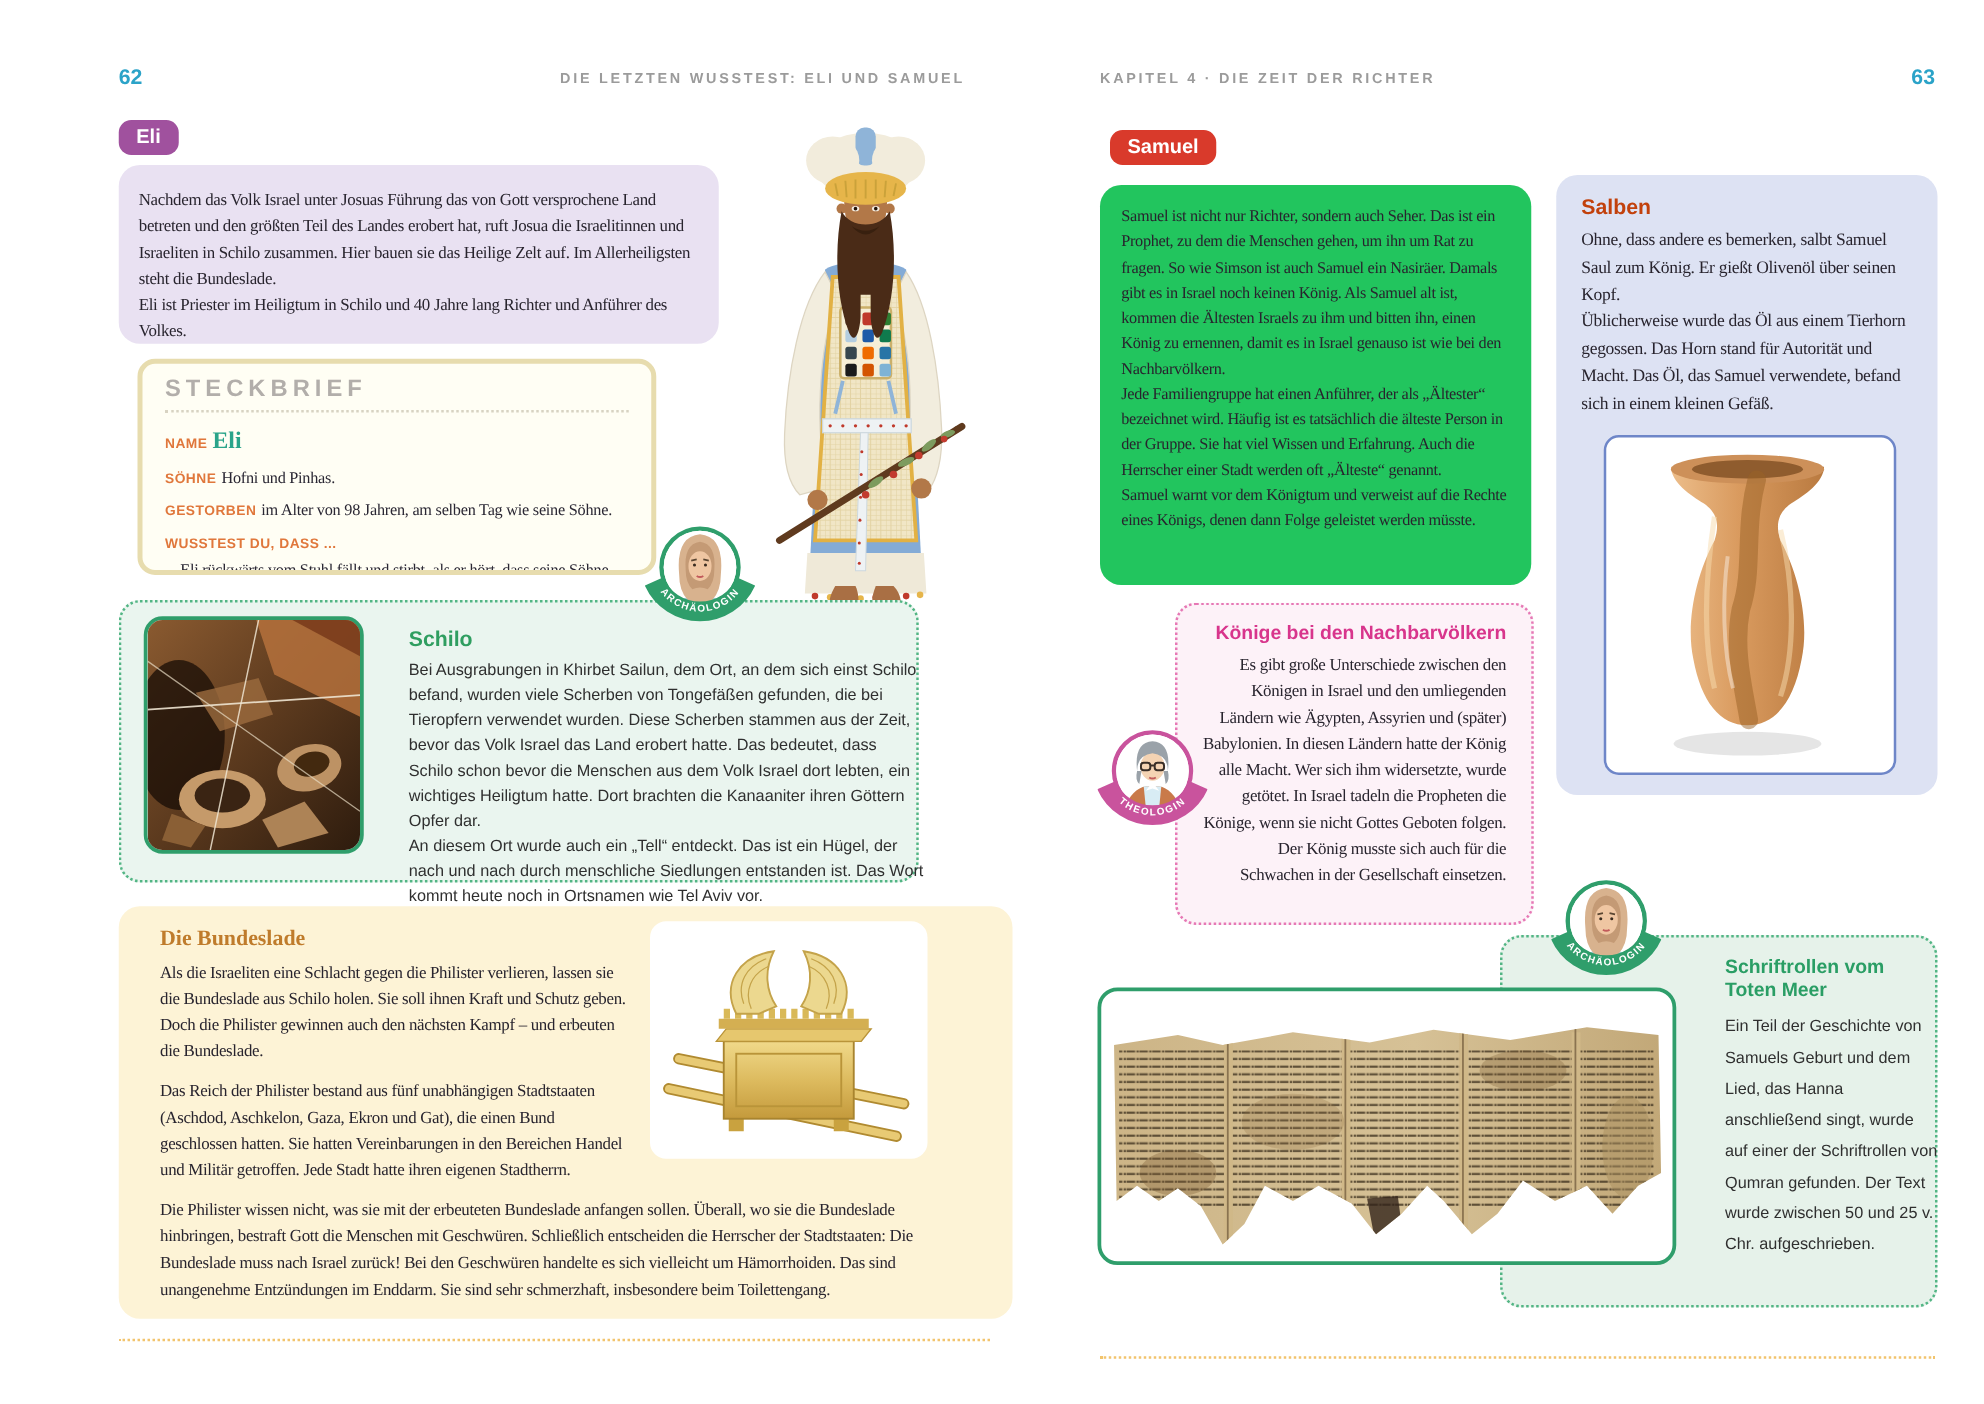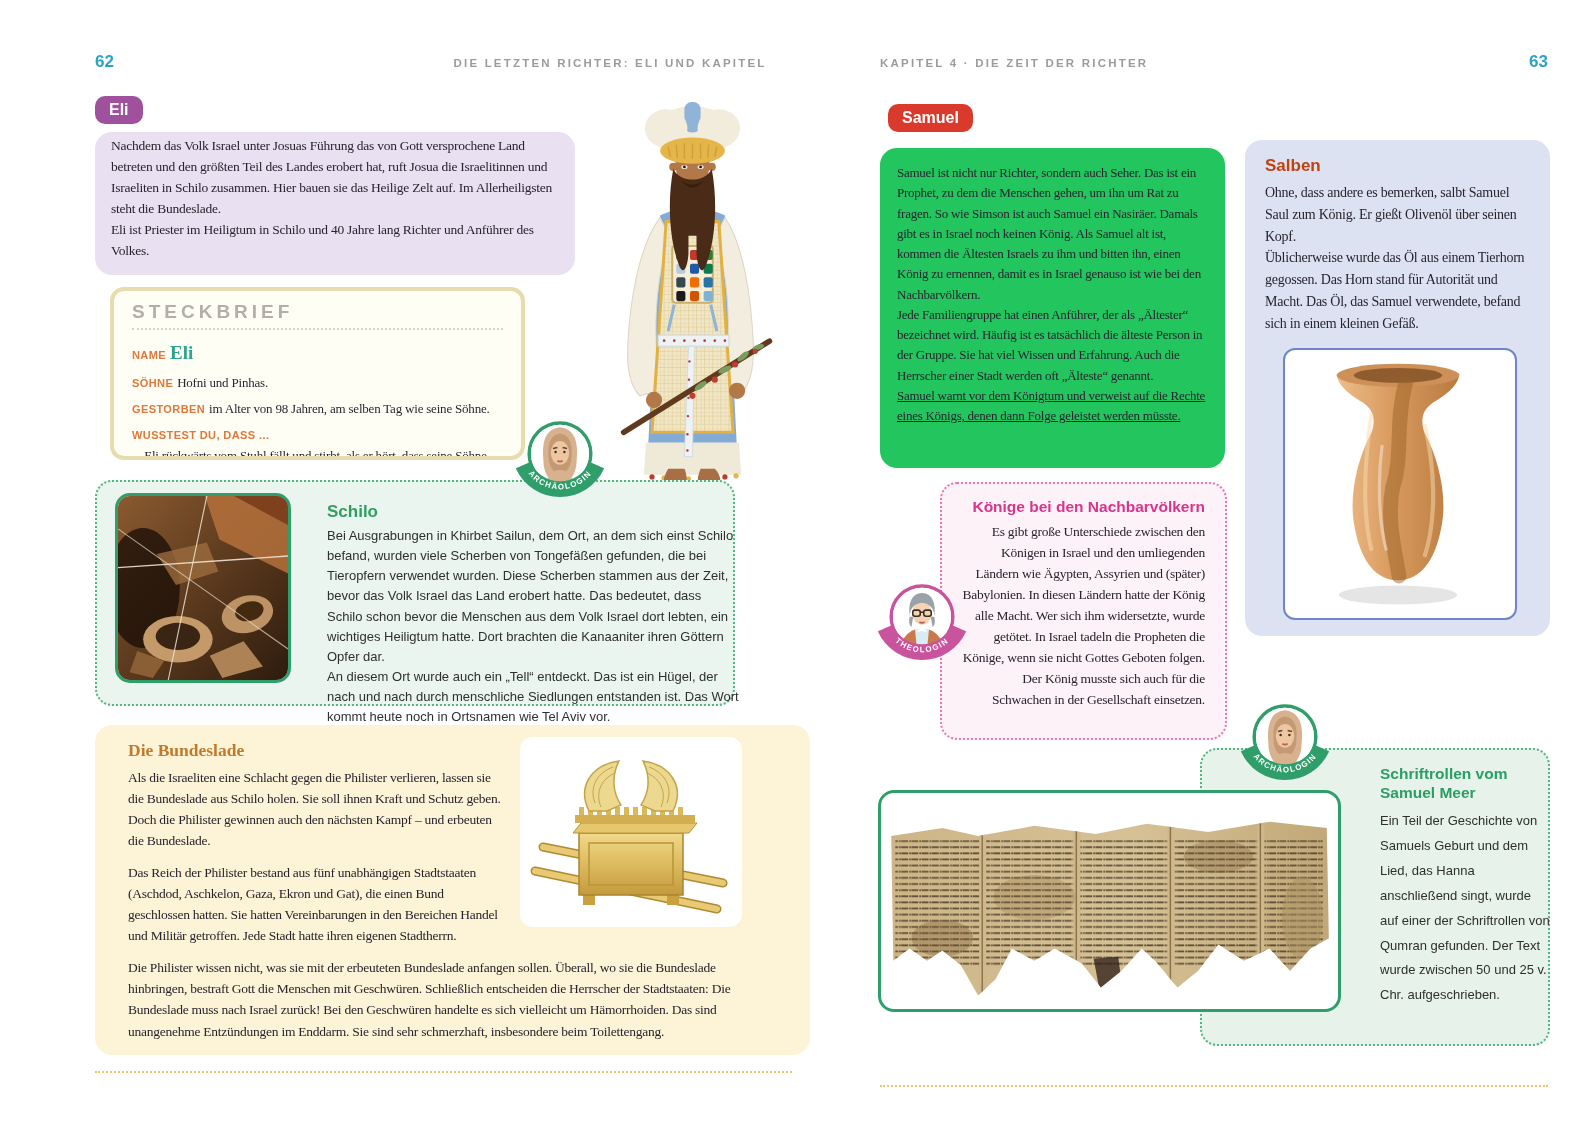--- a/index.html
+++ b/index.html
@@ -29,25 +29,25 @@
   .badge{z-index:10;}
   p{margin:0;}
   .pgap{margin-bottom:11px;}
 </style>
 </head>
 <body>
 
 <div class="spread">
 
   <div class="abs pagenum" style="left:75px;top:52px;">62</div>
-  <div class="abs runhead" style="left:350px;top:57px;width:480px;text-align:center;">DIE LETZTEN RICHTER: ELI UND KAPITEL</div>
+  <div class="abs runhead" style="left:350px;top:57px;width:480px;text-align:center;">DIE LETZTEN WUSSTEST: ELI UND SAMUEL</div>
 
   <div class="abs name-badge" style="left:75px;top:96px;background:#a0519e;">Eli</div>
 
-  <div class="abs box" style="left:75px;top:132px;width:480px;height:143px;background:#e9e1f2;padding:3px 16px;">
+  <div class="abs box" style="left:75px;top:132px;width:480px;height:143px;background:#e9e1f2;padding:17px 16px;">
     <p class="serifbody">Nachdem das Volk Israel unter Josuas Führung das von Gott versprochene Land betreten und den größten Teil des Landes erobert hat, ruft Josua die Israelitinnen und Israeliten in Schilo zusammen. Hier bauen sie das Heilige Zelt auf. Im Allerheiligsten steht die Bundeslade.</p>
     <p class="serifbody">Eli ist Priester im Heiligtum in Schilo und 40 Jahre lang Richter und Anführer des Volkes.</p>
   </div>
 
   <div class="abs" style="left:90px;top:287px;width:415px;height:173px;background:#fffef4;border:4px solid #e7dcae;border-radius:14px;box-sizing:border-box;padding:10px 18px 10px 18px;overflow:hidden;">
     <div class="sb-heading">STECKBRIEF</div>
     <div class="sb-rule"></div>
     <div class="sb-row">
       <span class="sb-label">NAME</span>
       <span class="sb-name">Eli</span>
@@ -282,21 +282,21 @@
   <div class="abs dotline" style="left:75px;top:1071px;width:697px;"></div>
 
   <div class="abs runhead" style="left:860px;top:57px;">KAPITEL 4 · DIE ZEIT DER RICHTER</div>
   <div class="abs pagenum" style="left:1492px;top:52px;width:36px;text-align:right;">63</div>
 
   <div class="abs name-badge" style="left:868px;top:104px;background:#d93a2b;">Samuel</div>
 
   <div class="abs box" style="left:860px;top:148px;width:345px;height:320px;background:#22c55e;padding:15px 17px;">
     <p class="serifbody" style="font-size:13px;">Samuel ist nicht nur Richter, sondern auch Seher. Das ist ein Prophet, zu dem die Menschen gehen, um ihn um Rat zu fragen. So wie Simson ist auch Samuel ein Nasiräer. Damals gibt es in Israel noch keinen König. Als Samuel alt ist, kommen die Ältesten Israels zu ihm und bitten ihn, einen König zu ernennen, damit es in Israel genauso ist wie bei den Nachbarvölkern.</p>
     <p class="serifbody" style="font-size:13px;">Jede Familiengruppe hat einen Anführer, der als „Ältester“ bezeichnet wird. Häufig ist es tatsächlich die älteste Person in der Gruppe. Sie hat viel Wissen und Erfahrung. Auch die Herrscher einer Stadt werden oft „Älteste“ genannt.</p>
-    <p class="serifbody" style="font-size:13px;text-decoration:underline;">Samuel warnt vor dem Königtum und verweist auf die Rechte eines Königs, denen dann Folge geleistet werden müsste.</p>
+    <p class="serifbody" style="font-size:13px;">Samuel warnt vor dem Königtum und verweist auf die Rechte eines Königs, denen dann Folge geleistet werden müsste.</p>
   </div>
 
   <div class="abs box" style="left:1225px;top:140px;width:305px;height:496px;background:#dde2f3;padding:16px 20px;">
     <div class="title-sans" style="color:#c2410c;margin-bottom:6px;">Salben</div>
     <p class="serifbody" style="font-size:14px;">Ohne, dass andere es bemerken, salbt Samuel Saul zum König. Er gießt Olivenöl über seinen Kopf.</p>
     <p class="serifbody" style="font-size:14px;">Üblicherweise wurde das Öl aus einem Tierhorn gegossen. Das Horn stand für Autorität und Macht. Das Öl, das Samuel verwendete, befand sich in einem kleinen Gefäß.</p>
 
     <div class="abs" style="left:18px;top:208px;width:230px;height:268px;background:#fff;border:2px solid #6e86c8;border-radius:12px;">
       <svg width="226" height="264" viewBox="0 0 210 250">
         <defs>
@@ -346,21 +346,21 @@
       <path d="M8 57 A 46 46 0 0 0 92 57" fill="none" stroke="#c9539d" stroke-width="18"></path>
       <path id="arc2" d="M10 60 A 45 45 0 0 0 90 60" fill="none"></path>
       <text font-family="Liberation Sans, DejaVu Sans, sans-serif" font-size="9" font-weight="bold" fill="#ffffff" letter-spacing="1.6">
         <textPath href="#arc2" startOffset="50%" text-anchor="middle">THEOLOGIN</textPath>
       </text>
     </svg>
   </div>
 
   <div class="abs box" style="left:1180px;top:748px;width:350px;height:298px;background:#e6f2ea;border:2px dotted #52b584;">
     <div class="abs" style="left:158px;top:14px;width:172px;">
-      <div class="title-sans" style="color:#2a9e65;font-size:15.5px;line-height:1.25;margin-bottom:6px;">Schriftrollen vom Samuel Meer</div>
+      <div class="title-sans" style="color:#2a9e65;font-size:15.5px;line-height:1.25;margin-bottom:6px;">Schriftrollen vom Toten Meer</div>
       <p class="sansbody" style="line-height:1.92;font-size:13px;">Ein Teil der Geschichte von Samuels Geburt und dem Lied, das Hanna anschließend singt, wurde auf einer der Schriftrollen von Qumran gefunden. Der Text wurde zwischen 50 und 25 v. Chr. aufgeschrieben.</p>
     </div>
   </div>
 
   <div class="abs badge" style="left:1221px;top:698px;">
     <svg width="88" height="88" viewBox="0 0 100 100">
       <defs>
           <clipPath id="cp3">
             <circle cx="50" cy="44" r="33"></circle>
           </clipPath>

